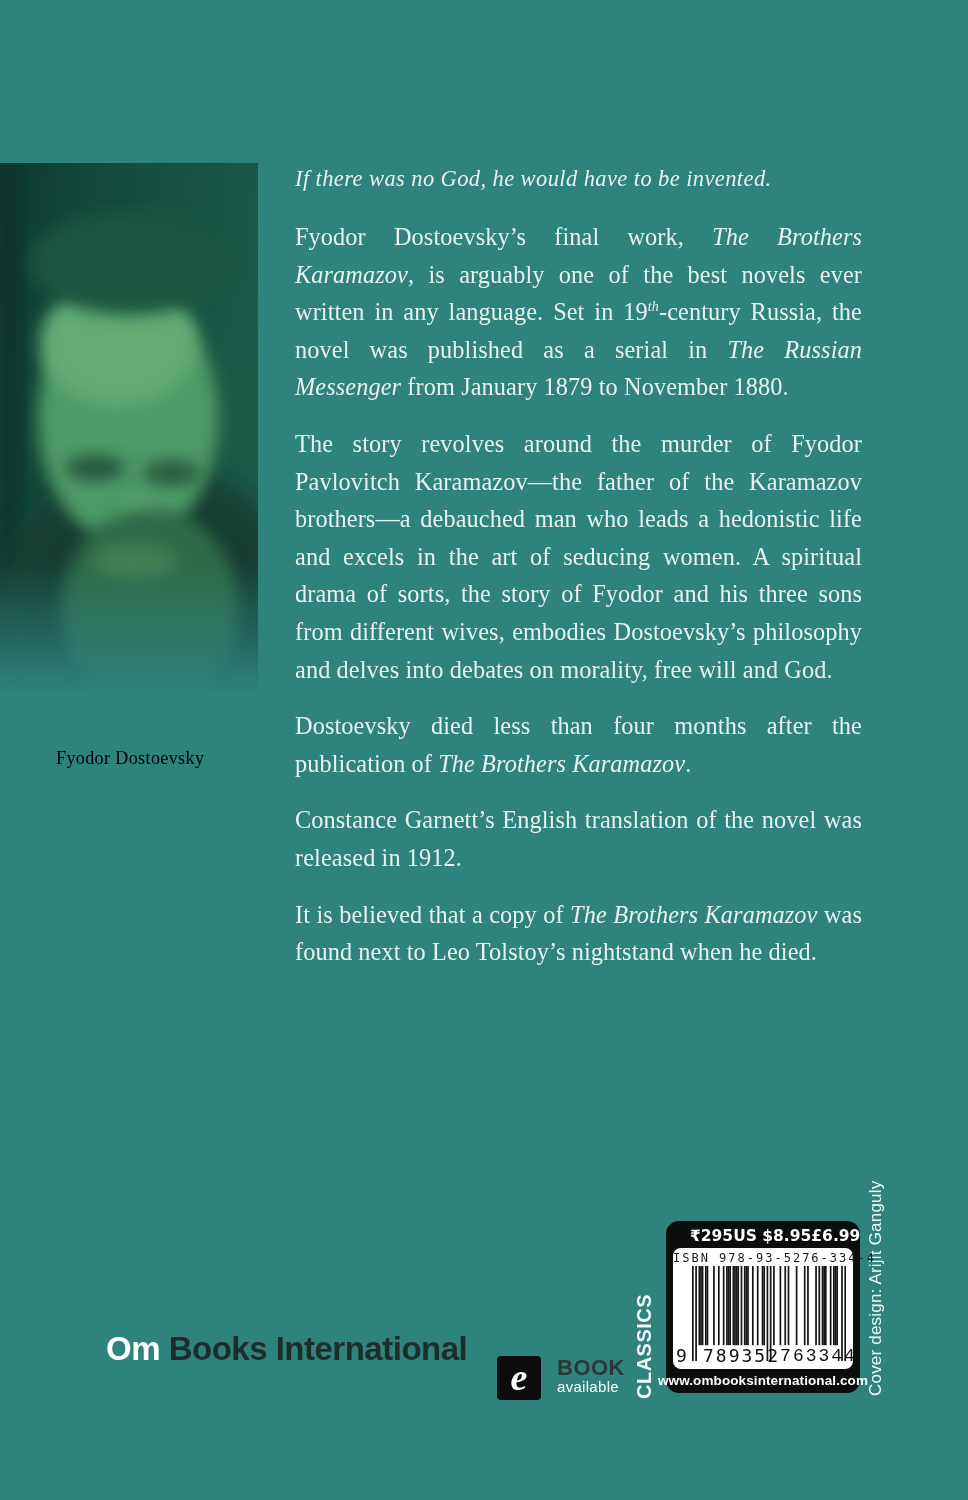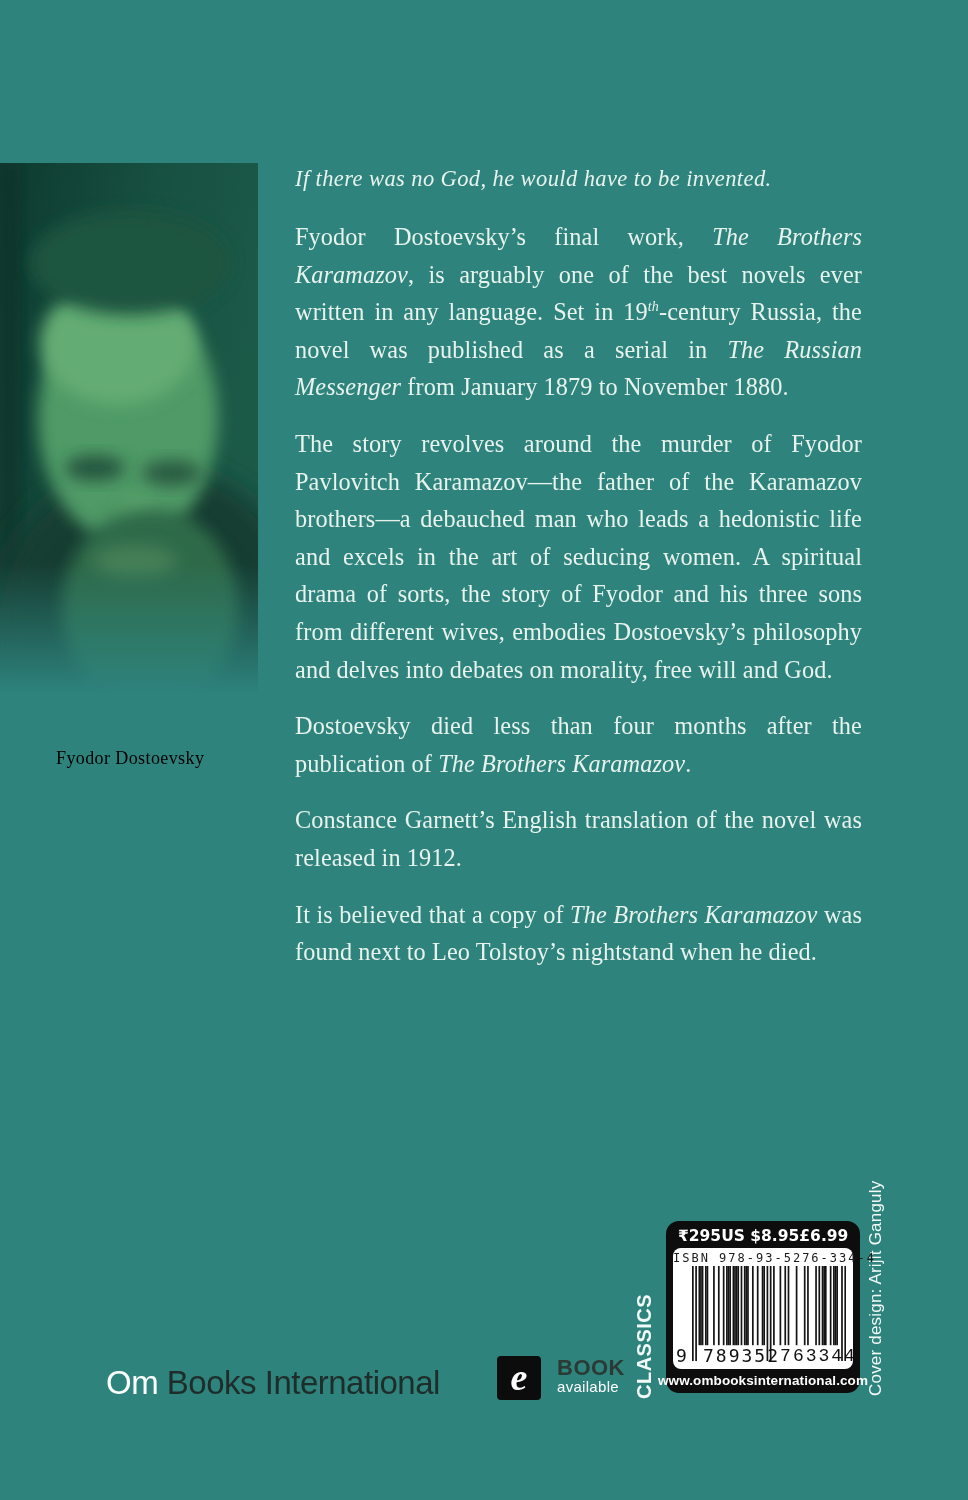--- a/index.html
+++ b/index.html
@@ -26,23 +26,23 @@
   }
   .para{
     font-size:24.3px;line-height:37.6px;margin:0 0 19px 0;
     text-align:justify;letter-spacing:.1px;
   }
   .para:last-child{margin-bottom:12px;}
   .para em{font-style:italic;}
   .para sup{font-size:.58em;vertical-align:super;line-height:0;font-style:italic;}
   
   .om-logo{
-    position:absolute;left:106px;top:1364px;
+    position:absolute;left:106px;top:1330px;
     font-family:"Liberation Sans","DejaVu Sans",sans-serif;
-    font-weight:normal;font-size:33px;letter-spacing:-.5px;white-space:nowrap;
+    font-weight:bold;font-size:33px;letter-spacing:-.5px;white-space:nowrap;
   }
   .om-logo .om{color:#fbfefd;}
   .om-logo .bi{color:#1e2d29;}
   .ebook{position:absolute;left:497px;top:1356px;display:flex;align-items:flex-start;
     font-family:"Liberation Sans","DejaVu Sans",sans-serif;}
   .ebook-square{
     width:44px;height:44px;background:#0c0c0c;border-radius:4px;
     display:flex;align-items:center;justify-content:center;
     color:#fff;font-family:"Liberation Serif",serif;
     font-style:italic;font-weight:bold;font-size:38px;line-height:1;
@@ -68,21 +68,21 @@
   
   .barcode-block{
     position:absolute;left:666px;top:1221px;width:194px;height:172px;
     background:#0d0d0d;border-radius:13px;
     font-family:"Liberation Sans","DejaVu Sans",sans-serif;
   }
   .price-row{
     height:27px;display:flex;align-items:center;justify-content:space-between;
     padding:1px 12px 0 12px;color:#fff;
     font-family:"DejaVu Sans","Liberation Sans",sans-serif;
-    font-weight:bold;font-size:15.5px;white-space:nowrap;
+    font-weight:bold;font-size:15.5px;white-space:nowrap;margin-left:12px;
   }
   .white-panel{
     position:absolute;left:7px;right:7px;top:27px;height:121px;
     background:#ffffff;border-radius:8px;
   }
   .isbn-line{
     position:absolute;top:3px;left:0;right:0;text-align:center;
     font-family:"DejaVu Sans Mono","Liberation Mono",monospace;
     font-size:12px;letter-spacing:2px;color:#1a1a1a;white-space:nowrap;
   }

